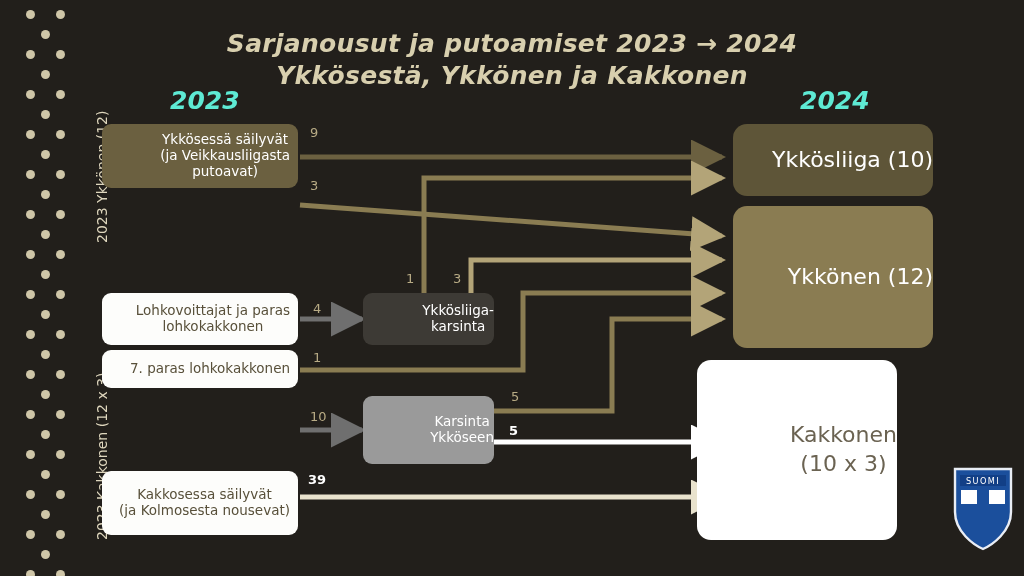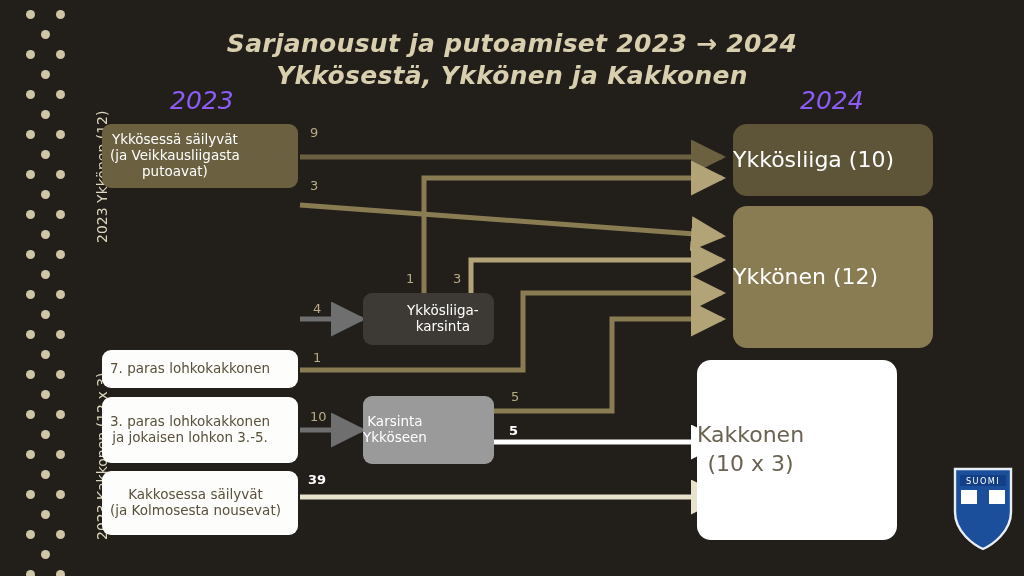--- a/index.html
+++ b/index.html
@@ -18,37 +18,37 @@
   
   .title{
     position:absolute;left:0;width:1024px;text-align:center;
     color:#d8cfae;font-style:italic;font-weight:bold;
     font-size:25px;letter-spacing:.3px;
   }
   #title1{top:29px;}
   #title2{top:61px;}
 
   .yearlbl{
-    position:absolute;color:#8b5cf6;font-style:italic;font-weight:normal;
+    position:absolute;color:#5eead4;font-style:italic;font-weight:bold;
     font-size:25px;
   }
   #year2023{left:170px;top:86px;}
   #year2024{left:800px;top:86px;text-align:center;}
 
   
   .sidelbl{
     position:absolute;color:#ded6bd;font-size:14px;
     transform-origin:0 0;transform:rotate(-90deg);
     white-space:nowrap;
   }
 
   
   .box{
     position:absolute;border-radius:9px;
-    display:flex;align-items:center;justify-content:flex-start;
+    display:flex;align-items:center;justify-content:flex-end;
     text-align:center;line-height:1.18;
     box-sizing:border-box;
   }
   .box-dark{background:#6b6040;color:#ffffff;font-size:13.5px;padding:4px 8px;}
   .box-white{background:#fdfdfb;color:#58503a;font-size:13.5px;padding:4px 8px;}
   .box-mid-dark{background:#3d3a35;color:#ffffff;font-size:13.5px;}
   .box-mid-grey{background:#9a9a9a;color:#ffffff;font-size:13.5px;}
 
   .dest{border-radius:14px;}
   #d-ykkosliiga{background:#5e5538;color:#ffffff;font-size:22px;}
@@ -164,25 +164,25 @@
     <path d="M494,411 L612,411 L612,319 L722,319" stroke="#8a7c52" stroke-width="5" fill="none" marker-end="url(#ah-gold)"></path>
 
     <path d="M494,442 L722,442" stroke="#ffffff" stroke-width="5" fill="none" marker-end="url(#ah-white)"></path>
 
     <path d="M300,497 L722,497" stroke="#e8e2cd" stroke-width="5" fill="none" marker-end="url(#ah-cream)"></path>
   </svg>
 
   <div class="box box-dark" id="s0" style="left:102px;top:124px;width:196px;height:64px;">
     <span>Ykkösessä säilyvät<br>(ja Veikkausliigasta<br>putoavat)</span>
   </div>
+  <div class="box box-white" id="s2" style="left:102px;top:293px;width:196px;height:52px;">
+    <span>Lohkovoittajat ja paras<br>lohkokakkonen</span>
+  </div>
   <div class="box box-white" id="s3" style="left:102px;top:350px;width:196px;height:38px;">
     <span>7. paras lohkokakkonen</span>
-  </div>
-  <div class="box box-white" id="s4" style="left:102px;top:397px;width:196px;height:66px;">
-    <span>3. paras lohkokakkonen<br>ja jokaisen lohkon 3.-5.</span>
   </div>
   <div class="box box-white" id="s5" style="left:102px;top:471px;width:196px;height:64px;">
     <span>Kakkosessa säilyvät<br>(ja Kolmosesta nousevat)</span>
   </div>
 
   <div class="box box-mid-dark" id="p0" style="left:363px;top:293px;width:131px;height:52px;padding-left:44px;">
     <span>Ykkösliiga-<br>karsinta</span>
   </div>
   <div class="box box-mid-grey" id="p1" style="left:363px;top:396px;width:131px;height:68px;">
     <span>Karsinta<br>Ykköseen</span>

